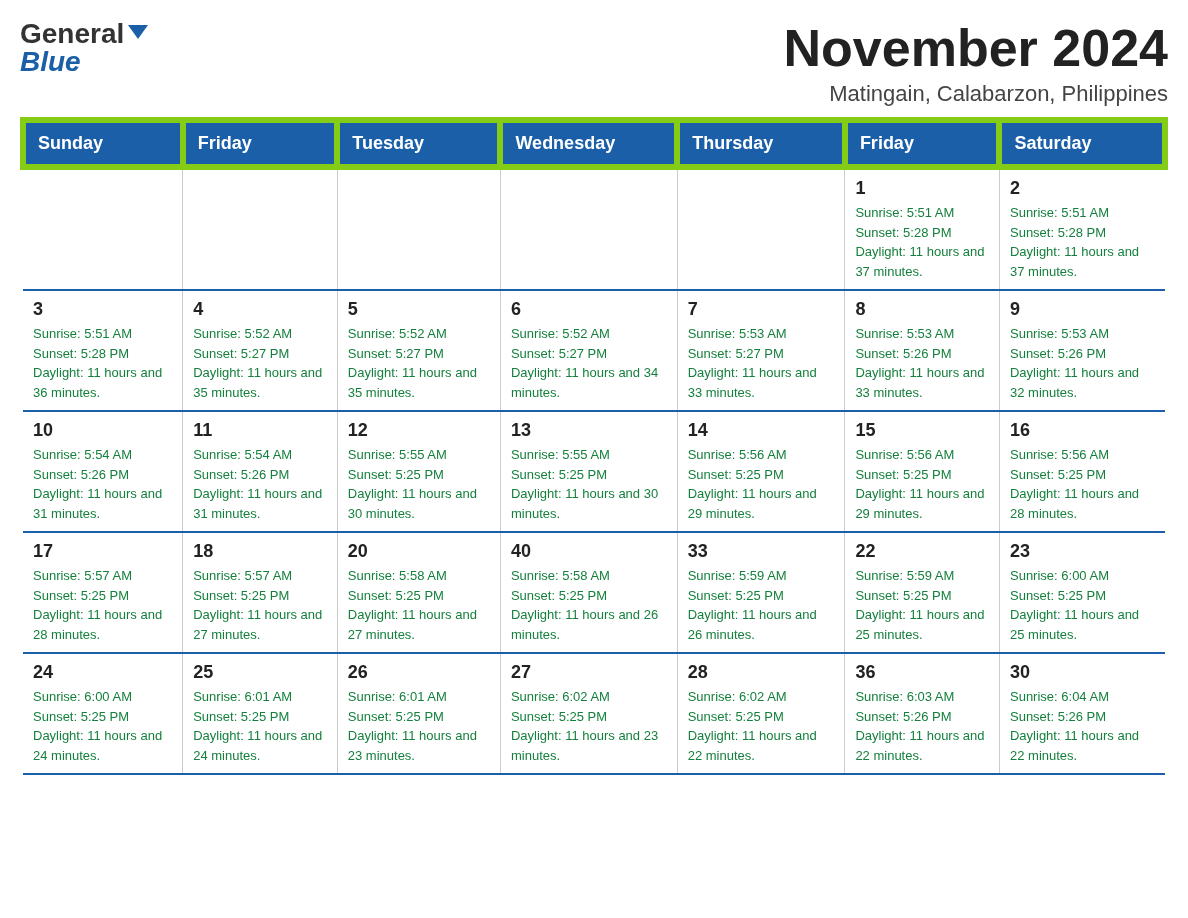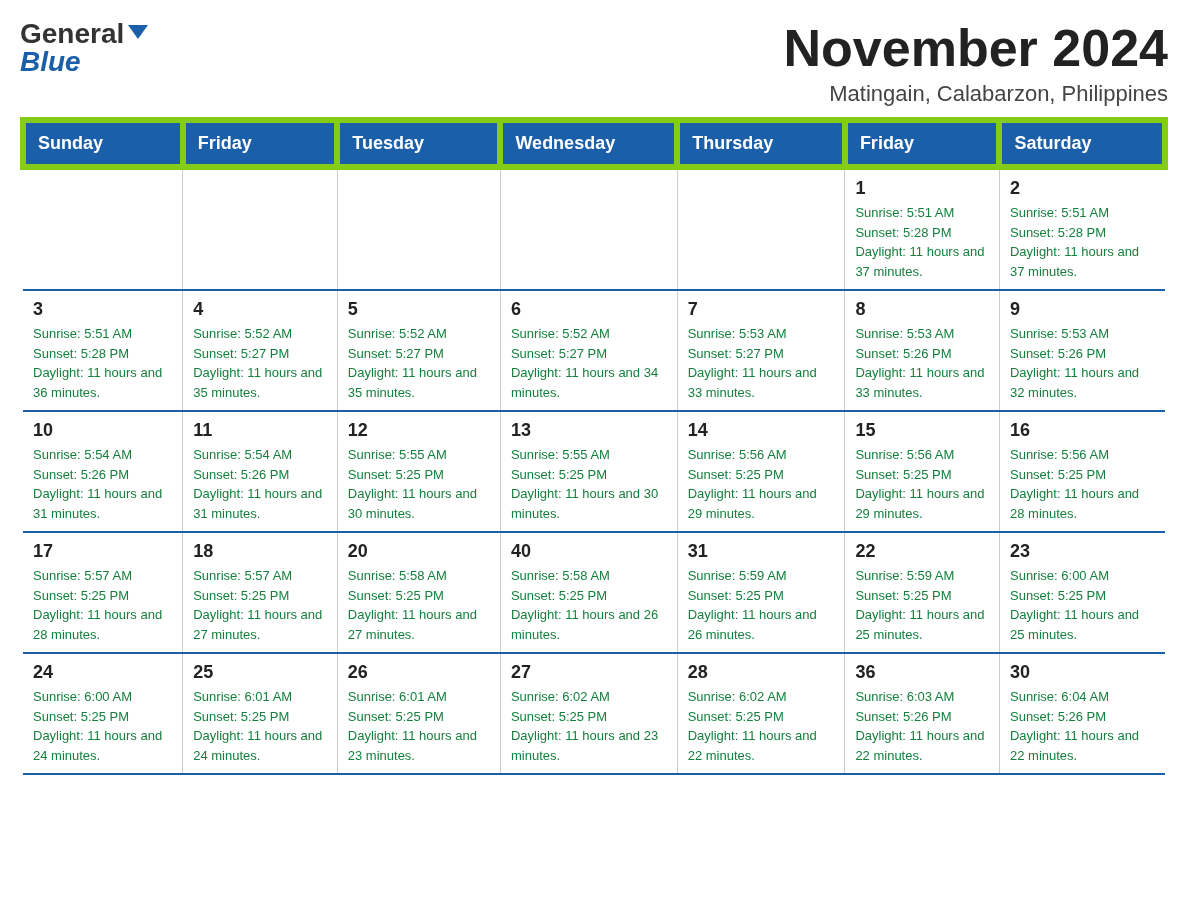--- a/index.html
+++ b/index.html
@@ -226,21 +226,21 @@
         </td>
         <td>
           <span class="day-num">20</span>
           <div class="day-info">Sunrise: 5:58 AM<br>Sunset: 5:25 PM<br>Daylight: 11 hours and 27 minutes.</div>
         </td>
         <td>
           <span class="day-num">40</span>
           <div class="day-info">Sunrise: 5:58 AM<br>Sunset: 5:25 PM<br>Daylight: 11 hours and 26 minutes.</div>
         </td>
         <td>
-          <span class="day-num">31</span>
+          <span class="day-num">33</span>
           <div class="day-info">Sunrise: 5:59 AM<br>Sunset: 5:25 PM<br>Daylight: 11 hours and 26 minutes.</div>
         </td>
         <td>
           <span class="day-num">22</span>
           <div class="day-info">Sunrise: 5:59 AM<br>Sunset: 5:25 PM<br>Daylight: 11 hours and 25 minutes.</div>
         </td>
         <td>
           <span class="day-num">23</span>
           <div class="day-info">Sunrise: 6:00 AM<br>Sunset: 5:25 PM<br>Daylight: 11 hours and 25 minutes.</div>
         </td>

